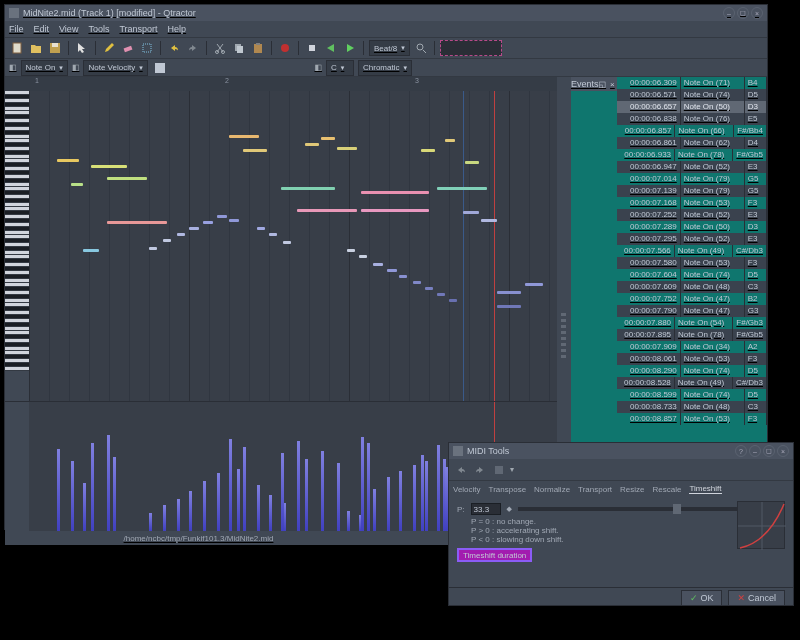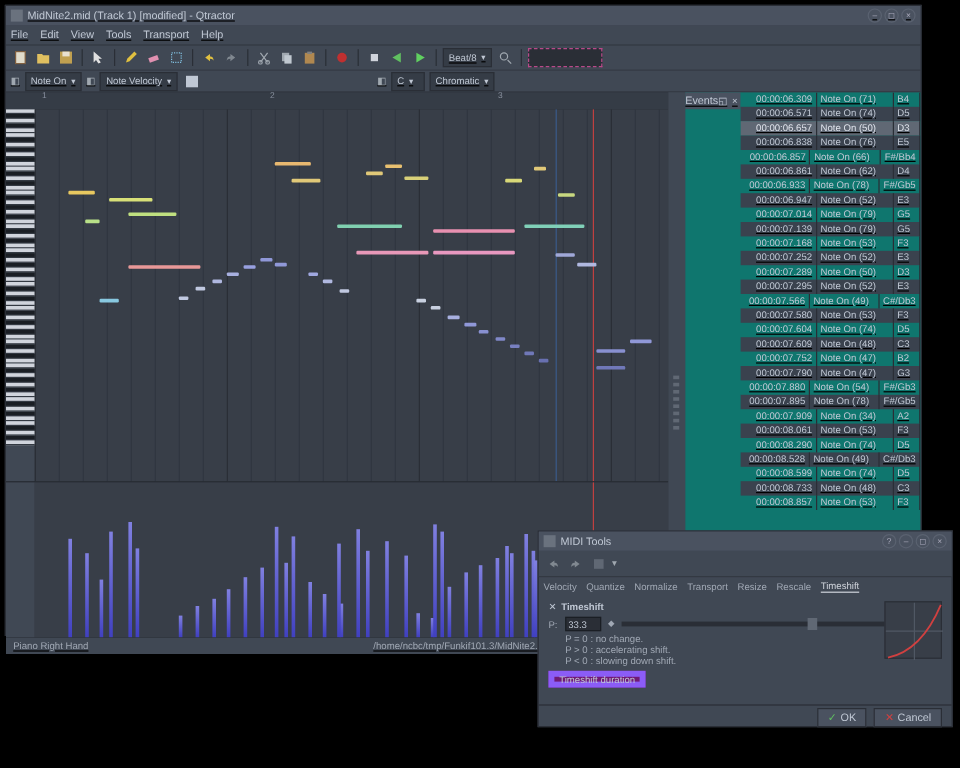--- a/index.html
+++ b/index.html
@@ -61,21 +61,21 @@
 .tools-tab { cursor: pointer; }
 .tools-tab.active { color: #d0d4dc; border-bottom: 1px solid #d0d4dc; }
 .tools-content { padding: 4px 8px; font-size: 8px; color: #a0a8b4; position: relative; height: 90px; }
 .ts-title { color: #c0c8d4; margin-bottom: 4px; }
 .ts-close { color: #c0c8d4; margin-right: 4px; cursor: pointer; }
 .ts-row { display: flex; align-items: center; gap: 6px; margin: 2px 0; }
 .ts-input { width: 30px; height: 12px; background: #2a2e36; border: 1px solid #1a1e24; color: #c0c8d4; font-size: 8px; padding: 0 2px; }
 .ts-slider { flex: 1; height: 4px; background: #2a2e36; position: relative; }
 .ts-slider-thumb { position: absolute; top: -3px; width: 8px; height: 10px; background: #606874; }
 .ts-curve { position: absolute; right: 8px; top: 4px; width: 48px; height: 48px; border: 1px solid #2a2e36; background: #383e48; }
-.ts-btn { height: 14px; padding: 0 4px; background: #701a75; border: 5px solid #8b5cf6; font-size: 8px; color: #c0c8d4; cursor: pointer; display: inline-flex; align-items: center; }
+.ts-btn { height: 14px; padding: 0 4px; background: #a21caf; border: 2px solid #8b5cf6; font-size: 8px; color: #c0c8d4; cursor: pointer; display: inline-flex; align-items: center; }
 .tools-footer { height: 20px; display: flex; justify-content: flex-end; align-items: center; gap: 6px; padding: 0 8px; border-top: 1px solid #2a2e36; }
 .dlg-btn { height: 16px; padding: 0 8px; background: #4a5260; border: 1px solid #2a2e36; font-size: 9px; color: #c0c8d4; cursor: pointer; display: flex; align-items: center; gap: 3px; }
 svg { display: block; }
 </style>
 </head>
 <body>
 
 <div class="window main-window">
   <div class="titlebar">
     <div class="titlebar-icon"></div>
@@ -581,21 +581,20 @@
           <div class="ev-row">
             <div class="ev-col time">00:00:08.857</div>
             <div class="ev-col type">Note On (53)</div>
             <div class="ev-col name">F3</div>
           </div>
         </div>
     </div>
   </div>
 
   <div class="statusbar">
-    <div class="status-l">Piano Right Hand</div>
     <div class="status-c">/home/ncbc/tmp/Funkif101.3/MidNite2.mid</div>
     <div style="flex:1"></div>
   </div>
 </div>
 
 <div class="window tools-window">
   <div class="titlebar">
     <div class="titlebar-icon"></div>
     <div class="title-text">MIDI Tools</div>
     <div class="win-btns">
@@ -618,29 +617,28 @@
       </div>
     <div class="tb-btn">
         <svg width="12" height="12">
           <rect x="2" y="2" width="8" height="8" fill="#606874"></rect>
         </svg>
       </div>
     <div style="font-size:8px;color:#a0a8b0">▾</div>
   </div>
   <div class="tools-tabs" id="tools-tabs">
       <span class="tools-tab">Velocity</span>
-      <span class="tools-tab">Quantize</span>
+      <span class="tools-tab">Transpose</span>
       <span class="tools-tab">Normalize</span>
       <span class="tools-tab">Transport</span>
       <span class="tools-tab">Resize</span>
       <span class="tools-tab">Rescale</span>
       <span class="tools-tab active">Timeshift</span>
     </div>
   <div class="tools-content">
-    <div class="ts-title"><span class="ts-close">✕</span><b>Timeshift</b></div>
     <div class="ts-row">
       <span>P:</span>
       <input class="ts-input" value="33.3" style="">
       <span style="font-size:7px;cursor:pointer">◆</span>
       <div class="ts-slider">
           <div class="ts-slider-thumb" id="slider-thumb" style="left: 58%;"></div>
         </div>
     </div>
     <div id="ts-lines">
         <div style="padding-left: 14px;">P = 0 : no change.</div>

